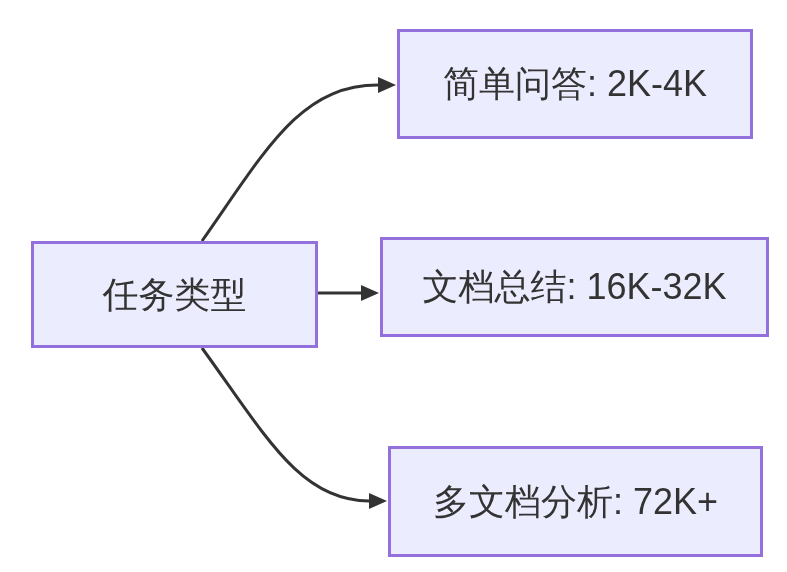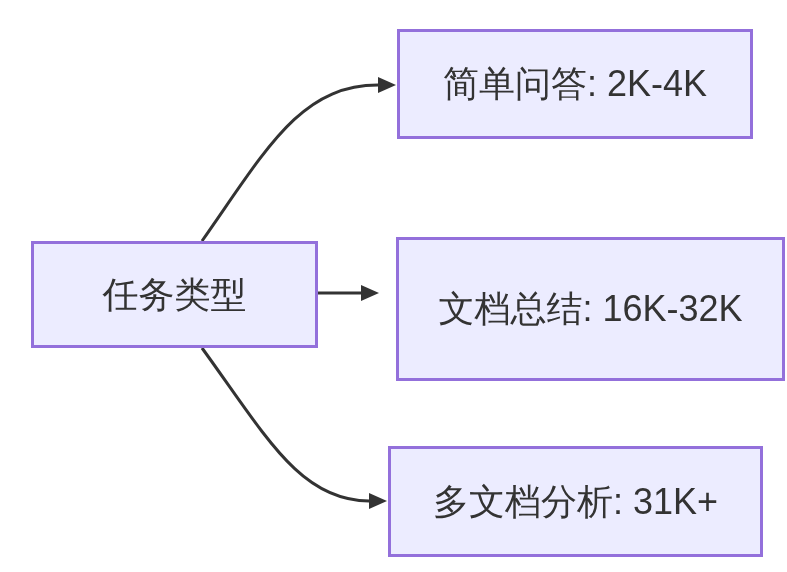--- a/index.html
+++ b/index.html
@@ -44,21 +44,21 @@
     display: flex;
     align-items: center;
     justify-content: center;
     text-align: right;
     font-size: 36px;
     line-height: 1.2;
     white-space: nowrap;
   }
   .node-task-type   { left: 31px;  top: 241px; width: 287px; height: 107px; }
   .node-simple-qa   { left: 397px; top: 29px;  width: 356px; height: 110px; }
-  .node-doc-summary { left: 380px; top: 237px; width: 389px; height: 144px; margin-left: 16px; }
+  .node-doc-summary { left: 380px; top: 237px; width: 389px; height: 100px; }
   .node-multi-doc   { left: 388px; top: 446px; width: 375px; height: 111px; }
 </style>
 </head>
 <body>
 
 <div class="diagram">
 
   <svg class="edges-layer" viewBox="0 0 787 572" xmlns="http://www.w3.org/2000/svg">
 
     <path class="edge-path" d="M 202 241 C 266 150, 300 85, 378 85"></path>
@@ -77,16 +77,16 @@
 
   <div class="node node-simple-qa">
     <span>简单问答: 2K-4K</span>
   </div>
 
   <div class="node node-doc-summary">
     <span>文档总结: 16K-32K</span>
   </div>
 
   <div class="node node-multi-doc">
-    <span>多文档分析: 31K+</span>
+    <span>多文档分析: 72K+</span>
   </div>
 
 </div>
 
 </body></html>

